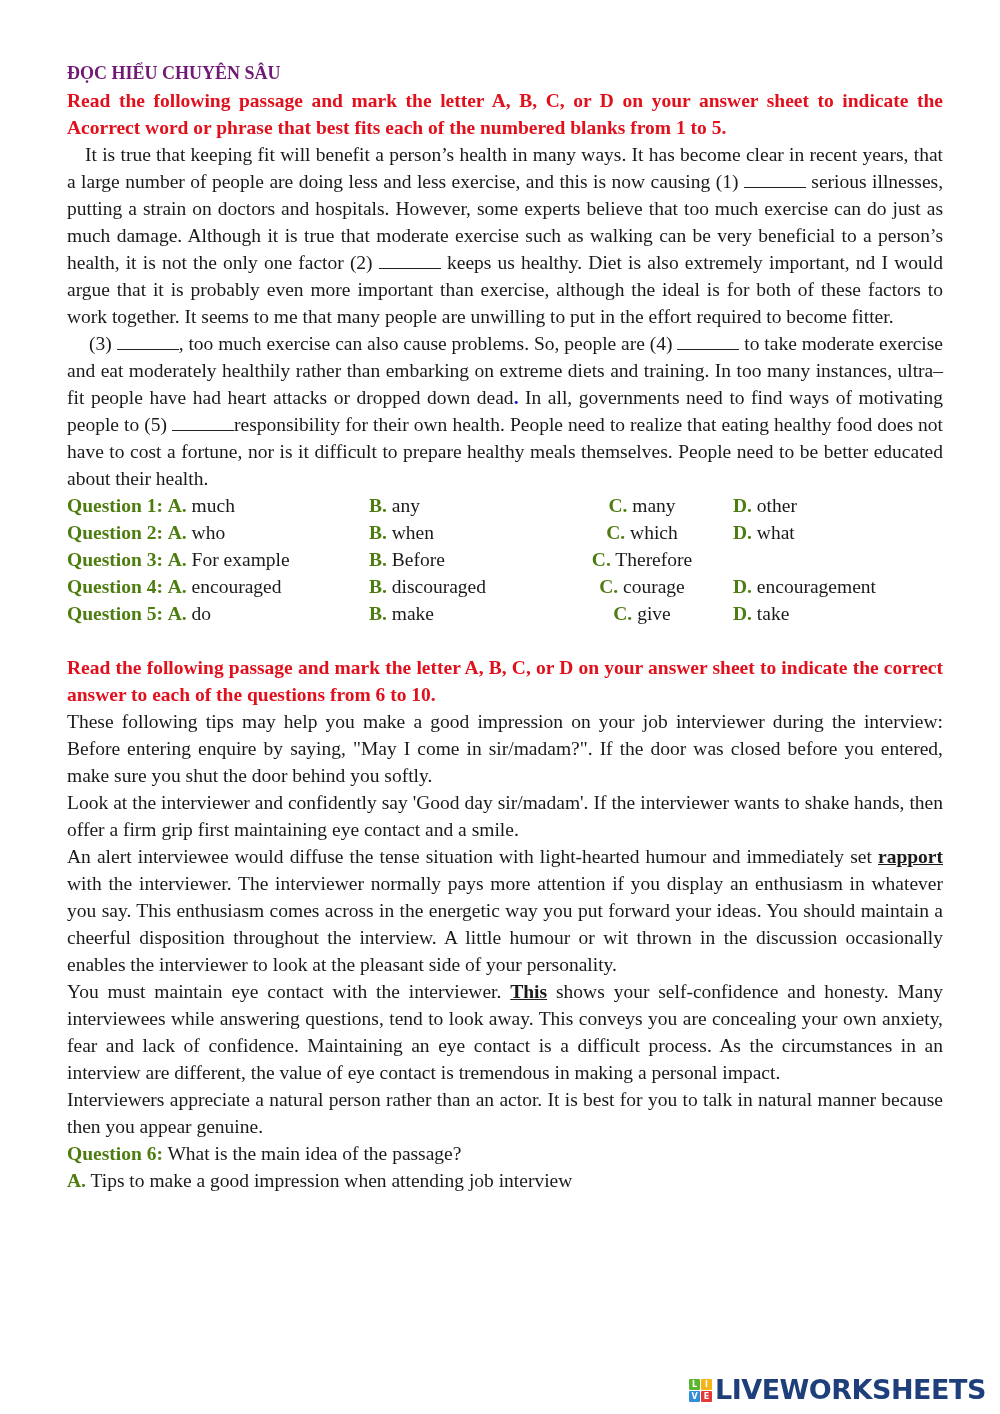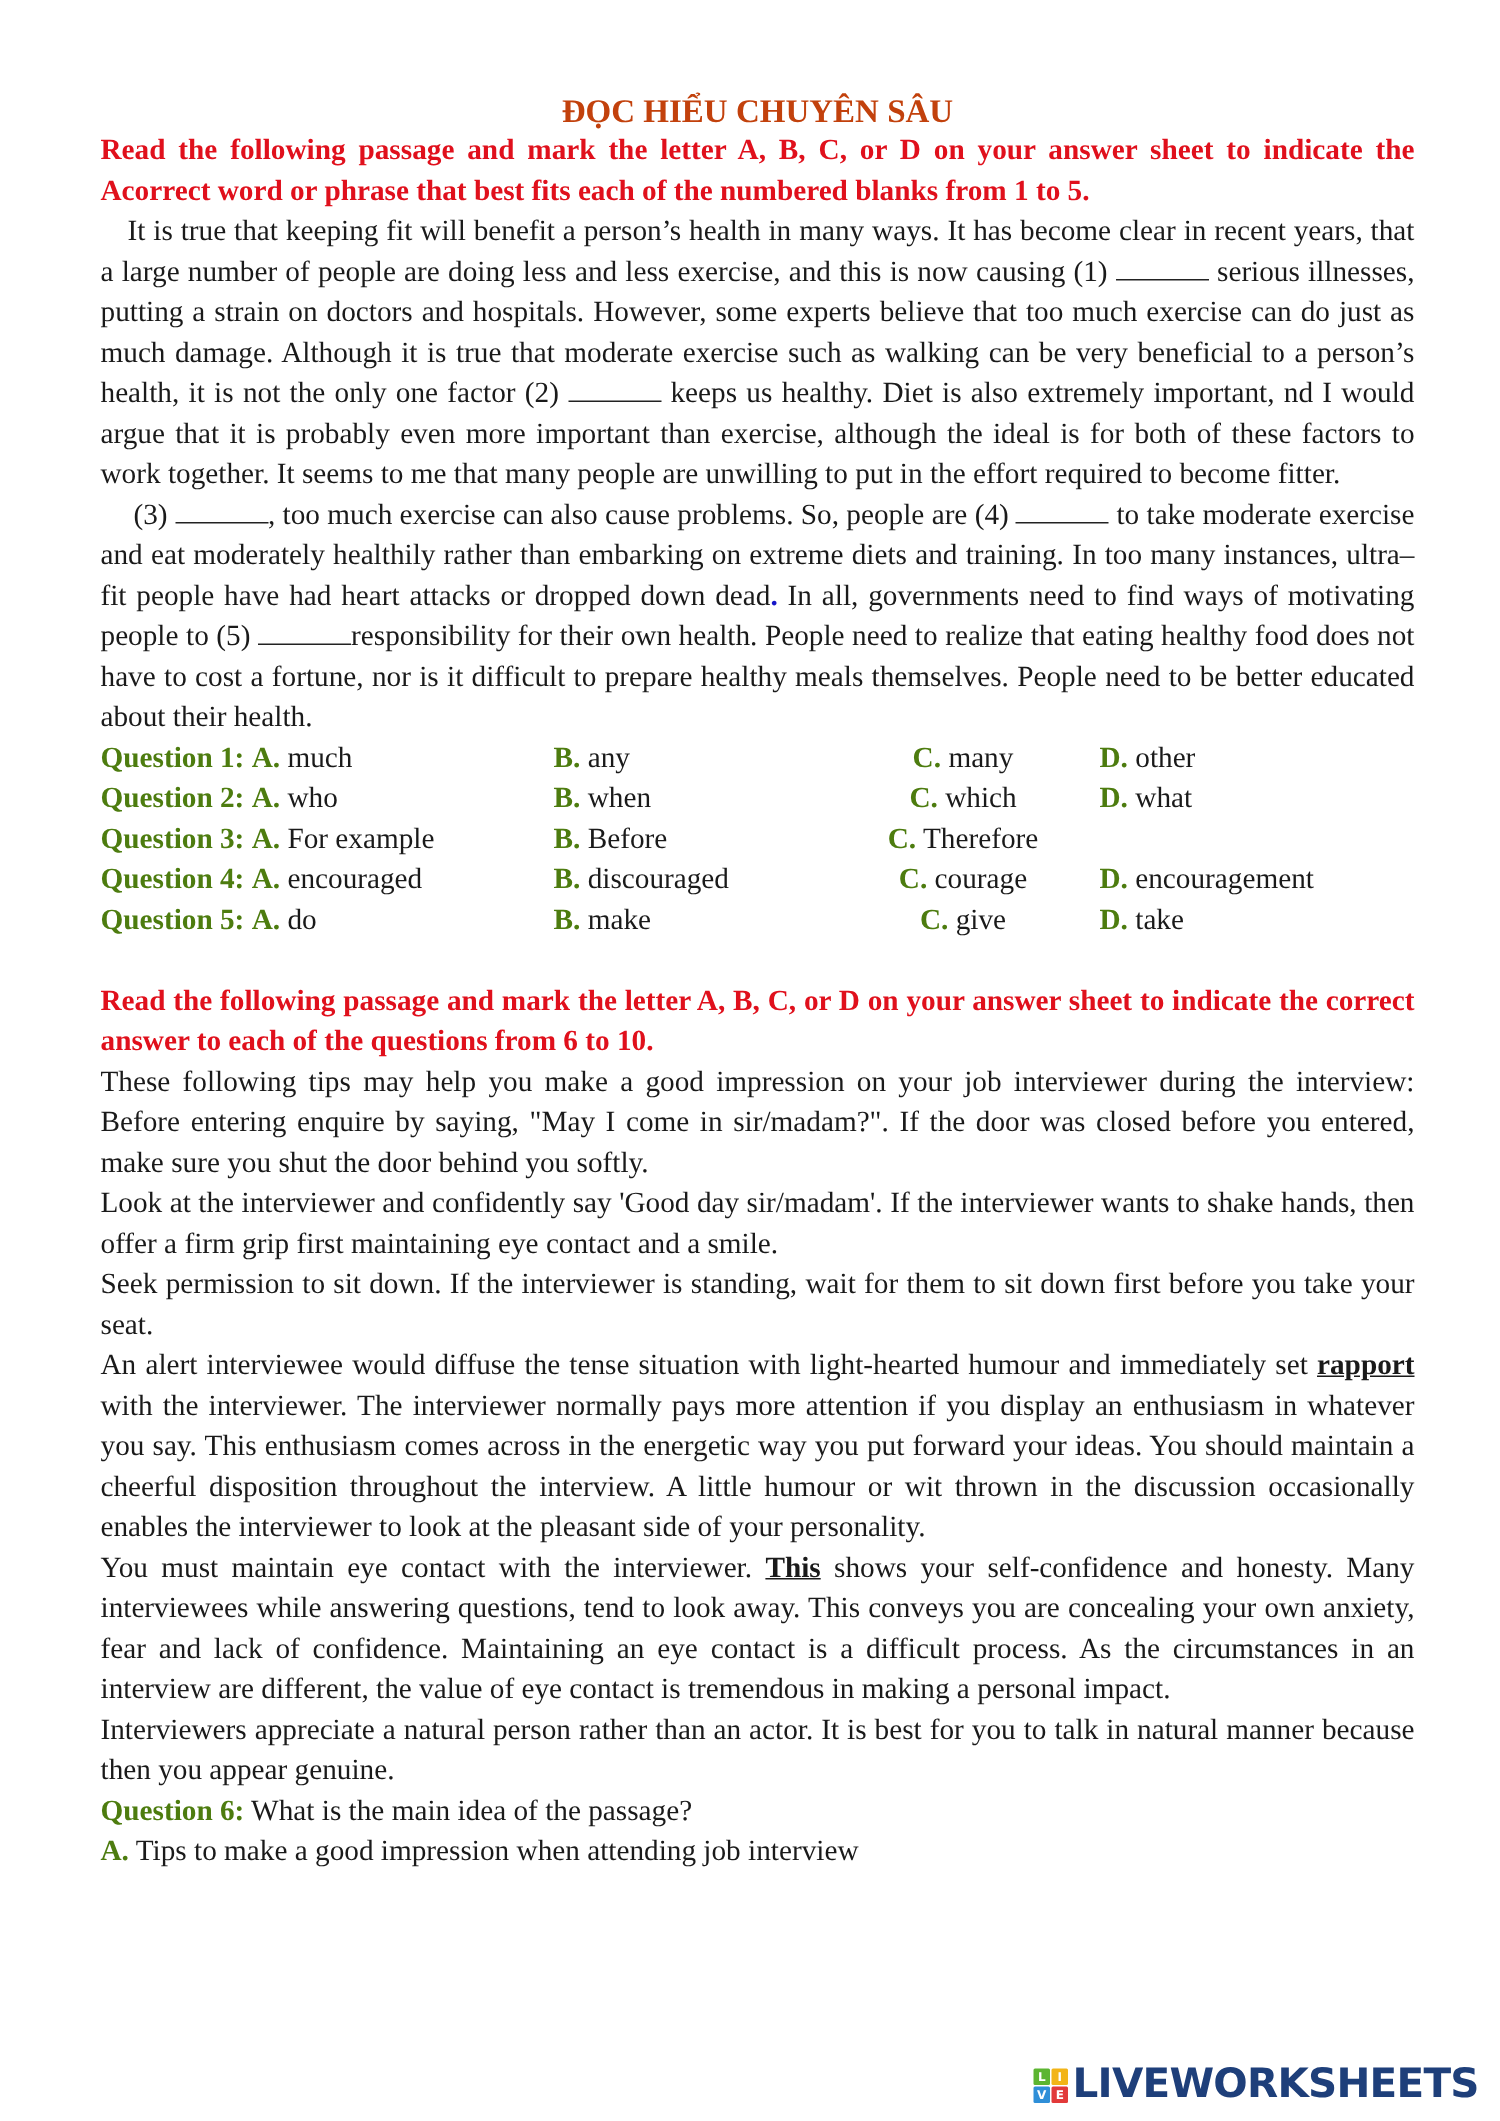--- a/index.html
+++ b/index.html
@@ -1,19 +1,19 @@
 <!DOCTYPE html>
 <html><head>
 <meta charset="utf-8">
 <style>
   html, body { margin: 0; padding: 0; background: #ffffff; }
   body { width: 1000px; height: 1414px; position: relative; overflow: hidden;
          font-family: "Liberation Serif", "DejaVu Serif", serif; color: #1a1a1a; }
   .page { position: absolute; left: 67px; top: 60px; width: 876px; }
-  .title { text-align: center; color: #c2410c; font-weight: bold; font-size: 22px; line-height: 27px; height: 27px; }
+  .title { text-align: left; color: #701a75; font-weight: bold; font-size: 18px; line-height: 27px; height: 27px; }
   .instr { color: #e0101c; font-weight: bold; font-size: 19.5px; line-height: 27px; text-align: justify; }
   p { margin: 0; font-size: 19.5px; line-height: 27px; text-align: justify; }
   .indent { text-indent: 18px; }
   .indent2 { text-indent: 22px; }
   .blank { display: inline-block; width: 62px; border-bottom: 1.4px solid #222; height: 16px; vertical-align: baseline; }
   .blue-dot { color: #1616c8; font-weight: bold; }
   .qrow { display: flex; font-size: 19.5px; line-height: 27px; height: 27px; }
   .qrow .c1 { width: 302px; }
   .qrow .c2 { width: 182px; }
   .qrow .c3 { width: 182px; text-align: center; }
@@ -69,21 +69,20 @@
       <div class="c4"><span class="lbl">D.</span> <span>take</span></div>
     </div>
   </div>
 
   <div class="gap"></div>
 
   <div class="instr">Read the following passage and mark the letter A, B, C, or D on your answer sheet to indicate the correct answer to each of the questions from 6 to 10.</div>
 
   <p>These following tips may help you make a good impression on your job interviewer during the interview: Before entering enquire by saying, "May I come in sir/madam?". If the door was closed before you entered, make sure you shut the door behind you softly.</p>
   <p>Look at the interviewer and confidently say 'Good day sir/madam'. If the interviewer wants to shake hands, then offer a firm grip first maintaining eye contact and a smile.</p>
-  <p>Seek permission to sit down. If the interviewer is standing, wait for them to sit down first before you take your seat.</p>
   <p><span>An alert interviewee would diffuse the tense situation with light-hearted humour and immediately set </span><b class="k">rapport</b><span> with the interviewer. The interviewer normally pays more attention if you display an enthusiasm in whatever you say. This enthusiasm comes across in the energetic way you put forward your ideas. You should maintain a cheerful disposition throughout the interview. A little humour or wit thrown in the discussion occasionally enables the interviewer to look at the pleasant side of your personality.</span></p>
   <p><span>You must maintain eye contact with the interviewer. </span><b class="k">This</b><span> shows your self-confidence and honesty. Many interviewees while answering questions, tend to look away. This conveys you are concealing your own anxiety, fear and lack of confidence. Maintaining an eye contact is a difficult process. As the circumstances in an interview are different, the value of eye contact is tremendous in making a personal impact.</span></p>
   <p>Interviewers appreciate a natural person rather than an actor. It is best for you to talk in natural manner because then you appear genuine.</p>
 
   <p><span class="lbl">Question 6:</span><span> What is the main idea of the passage?</span></p>
   <p><span class="lbl">A.</span><span> Tips to make a good impression when attending job interview</span></p>
 </div>
 
 <div class="logo">
   <div class="tiles">

